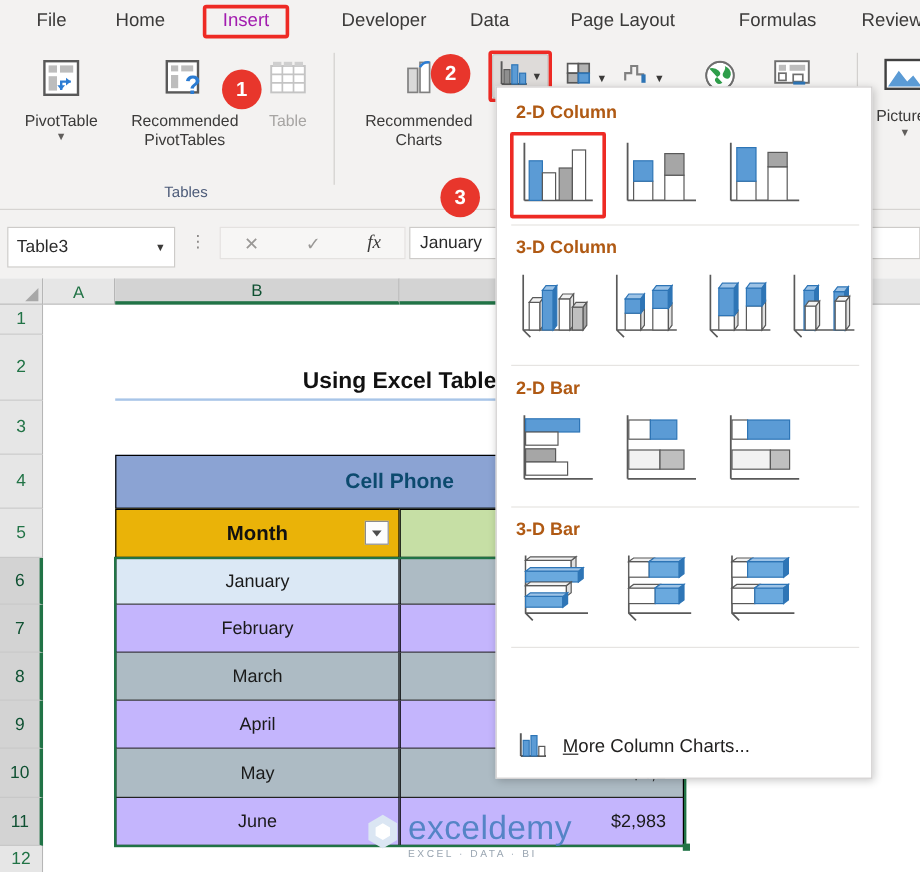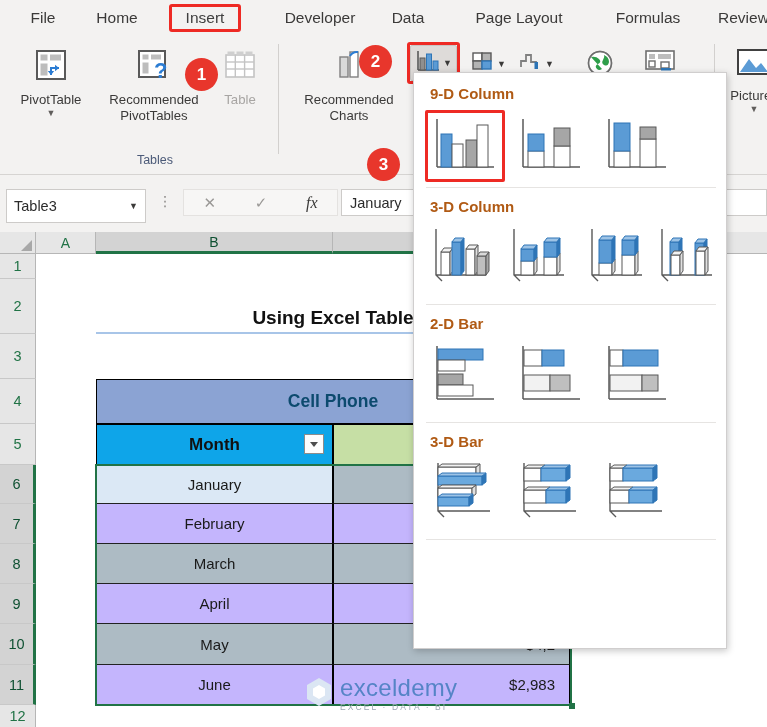--- a/index.html
+++ b/index.html
@@ -17,21 +17,21 @@
     position: absolute; left: 0; top: 0; width: 767px; height: 36px;
     background: #f3f2f1;
   }
   .tab {
     position: absolute; top: 4px; height: 28px;
     display: flex; align-items: center; justify-content: center;
     font-size: 15.5px; color: #3b3a39; white-space: nowrap;
     padding: 0 6px;
   }
   .tab.active-outline {
-    border: 3px solid #ee2a24; border-radius: 3px; color: #404040;
+    border: 3px solid #ee2a24; border-radius: 3px; color: #a21caf;
   }
 
   
   .ribbon {
     position: absolute; left: 0; top: 36px; width: 767px; height: 139px;
     background: #f3f2f1; border-bottom: 1px solid #d6d4d2;
   }
   .rb-group-label {
     position: absolute; font-size: 12.5px; color: #4b5a78; text-align: center;
   }
@@ -129,21 +129,21 @@
   .title-cell {
     font-size: 19px; font-weight: bold; color: #111111;
   }
   .title-underline { position: absolute; background: #a8c5e8; height: 2px; }
 
   .hdr-blue {
     background: #8ba3d3; border: 1px solid #000000;
     font-size: 17.5px; font-weight: bold; color: #0c4a6e;
   }
   .hdr-peach {
-    background: #0ea5e9; border: 1px solid #000000;
+    background: #eab308; border: 1px solid #000000;
     font-size: 17px; font-weight: bold; color: #111111;
   }
   .hdr-green {
     background: #c6dfa5; border: 1px solid #000000;
     font-size: 17px; font-weight: bold; color: #111111;
   }
   .filter-btn {
     position: absolute; width: 20px; height: 20px;
     background: #fdfdfd; border: 1px solid #8c8c8c;
     display: flex; align-items: center; justify-content: center;
@@ -178,21 +178,21 @@
   }
   .more-lbl { font-size: 15.5px; color: #201f1e; }
   .more-lbl u { text-decoration: underline; }
 
   
   .wm {
     position: absolute; left: 305px; top: 676px; z-index: 70;
     display: flex; align-items: center; gap: 7px;
   }
   .wm-txt { display: flex; flex-direction: column; line-height: 1; }
-  .wm-main { font-size: 24px; color: #4a7fc1; letter-spacing: 0.3px; opacity: .9; }
+  .wm-main { font-size: 28px; color: #4a7fc1; letter-spacing: 0.3px; opacity: .9; }
   .wm-sub { font-size: 8.5px; color: #9aa6b2; letter-spacing: 2.1px; margin-top: 3px; }
 </style>
 </head>
 <body>
 
 <div id="app">
 
   <div class="tabbar">
     <div class="tab" style="left:20px;width:46px;">
         <span>File</span>
@@ -485,21 +485,21 @@
           <span>$2,983</span>
         </div>
 
       <div class="selbox" style="left:59px;top:210px;width:477px;height:242px;"></div>
       <div class="selhandle" style="left:533px;top:449px;"></div>
     </div>
   </div>
 
   <div class="panel">
 
-    <div class="panel-sec-title" style="left:16px;top:12px;">9-D Column</div>
+    <div class="panel-sec-title" style="left:16px;top:12px;">2-D Column</div>
 
     <div class="gitem sel" style="left:11px;top:37px;width:80px;height:72px;">
       <svg width="74" height="66" viewBox="0 0 74 66">
         <line x1="9" y1="6" x2="9" y2="54" stroke="#595959" stroke-width="1.5"></line>
         <line x1="9" y1="54" x2="66" y2="54" stroke="#595959" stroke-width="1.5"></line>
         <rect x="13" y="21" width="11" height="33" fill="#5b9bd5" stroke="#2e75b6" stroke-width="1"></rect>
         <rect x="24" y="31" width="11" height="23" fill="#ffffff" stroke="#595959" stroke-width="1"></rect>
         <rect x="38" y="27" width="11" height="27" fill="#a6a6a6" stroke="#595959" stroke-width="1"></rect>
         <rect x="49" y="12" width="11" height="42" fill="#ffffff" stroke="#595959" stroke-width="1"></rect>
       </svg>
@@ -741,20 +741,32 @@
         <g stroke="#2e75b6" stroke-width="1">
             <rect x="29" y="31" width="24" height="13" fill="#6aa9de"></rect>
             <path d="M29 31 l4 -3 l24 0 l-4 3 z" fill="#9dc3e6"></path>
             <path d="M53 31 l4 -3 l0 13 l-4 3 z" fill="#2e75b6"></path>
           </g>
       </svg>
     </div>
 
     <div class="panel-div" style="top:466px;"></div>
 
+    <div class="more-row">
+      <span>
+        <svg width="26" height="24" viewBox="0 0 26 24">
+          <line x1="3" y1="2" x2="3" y2="21" stroke="#595959" stroke-width="1.6"></line>
+          <line x1="3" y1="21" x2="24" y2="21" stroke="#595959" stroke-width="1.6"></line>
+          <rect x="5" y="8" width="5" height="13" fill="#5b9bd5" stroke="#2e75b6" stroke-width="1"></rect>
+          <rect x="11.5" y="4" width="5" height="17" fill="#5b9bd5" stroke="#2e75b6" stroke-width="1"></rect>
+          <rect x="18" y="13" width="5" height="8" fill="#ffffff" stroke="#595959" stroke-width="1"></rect>
+        </svg>
+      </span>
+      <span class="more-lbl"><u>M</u><span>ore Column Charts...</span></span>
+    </div>
   </div>
 
   <div class="badge" style="left:185px;top:58px;width:33px;height:33px;">
       <span>1</span>
     </div>
   <div class="badge" style="left:359px;top:45px;width:33px;height:33px;">
       <span>2</span>
     </div>
   <div class="badge" style="left:367px;top:148px;width:33px;height:33px;">
       <span>3</span>

